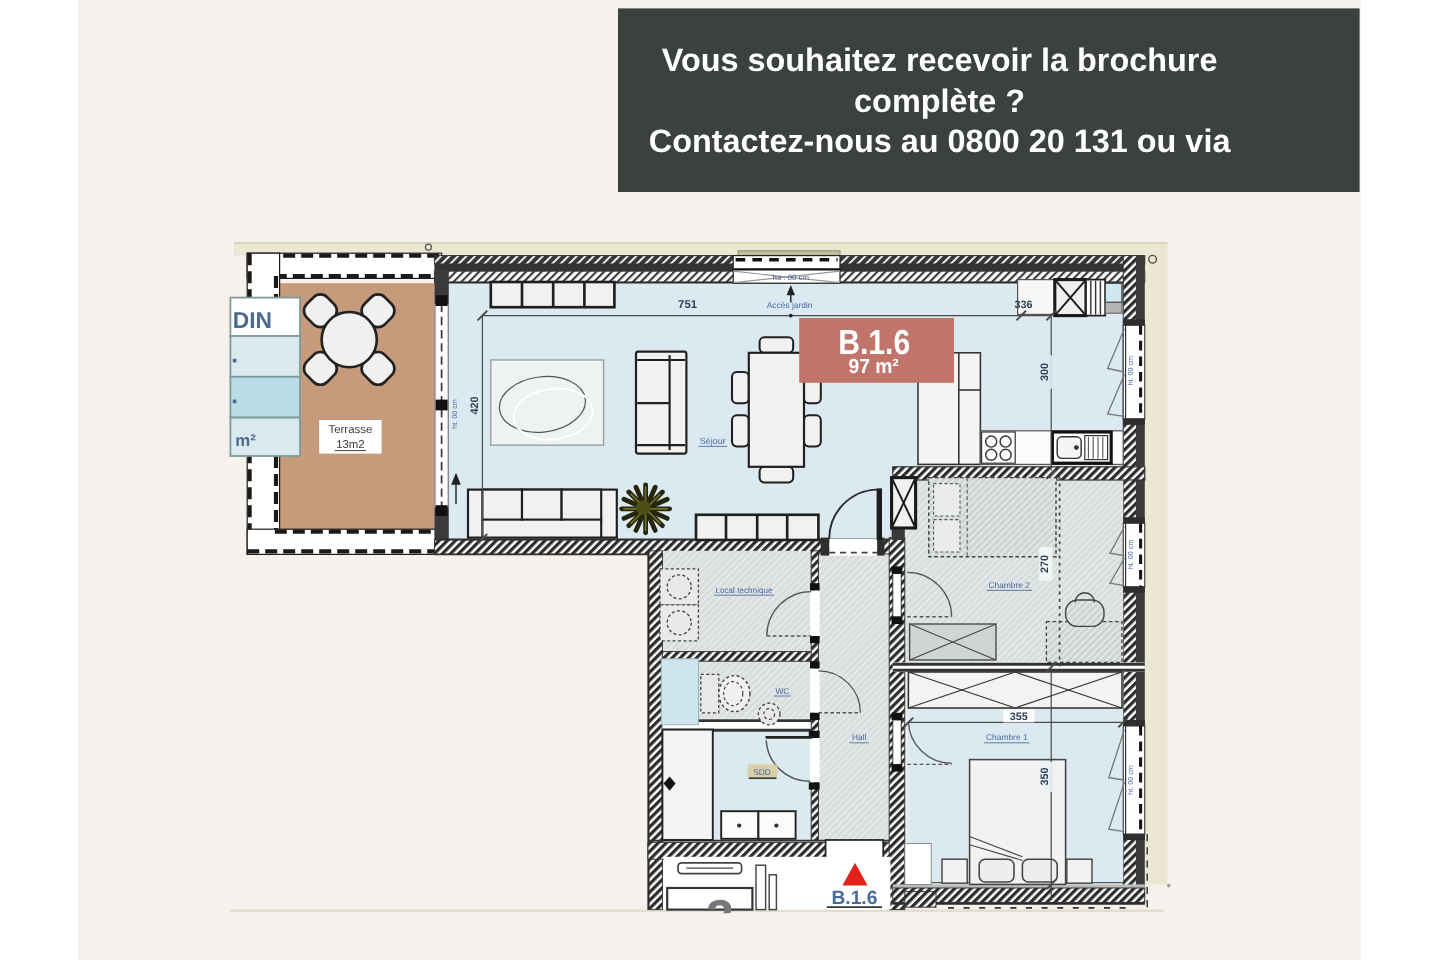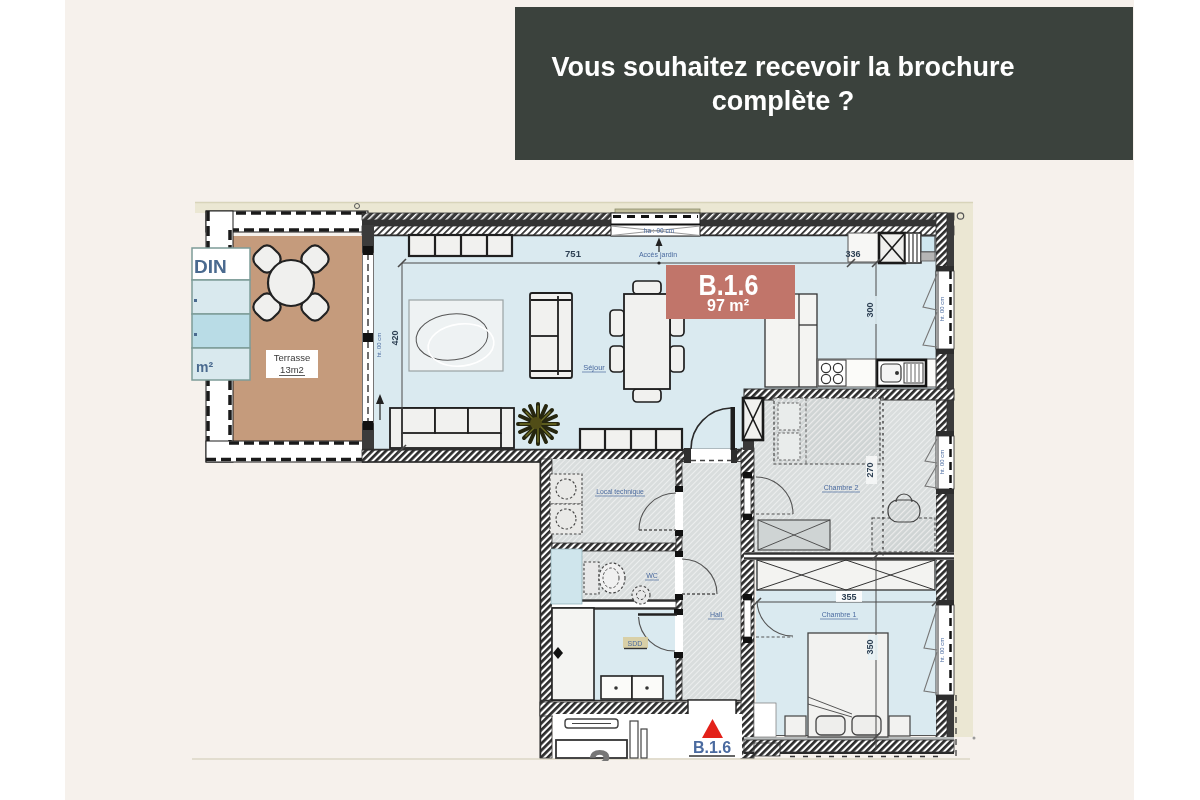--- a/index.html
+++ b/index.html
@@ -598,15 +598,16 @@
 <rect x="192" y="761" width="780" height="39" fill="#f6f1ec"></rect>
 </g>
 </svg>
 
 <div class="abs" style="left:515px;top:7px;width:618px;height:153px;background:#3b423d;"></div>
 
 <div class="abs" style="left:515px;top:7px;width:536px;height:153px;color:#ffffff;
      font-weight:bold;font-size:27px;line-height:34px;text-align:center;
      display:flex;flex-direction:column;justify-content:center;">
   <div>Vous souhaitez recevoir la brochure complète&nbsp;?</div>
+  <div>Contactez-nous au 0800 20 131 ou via</div>
 </div>
 
 </div>
 
 </body></html>

